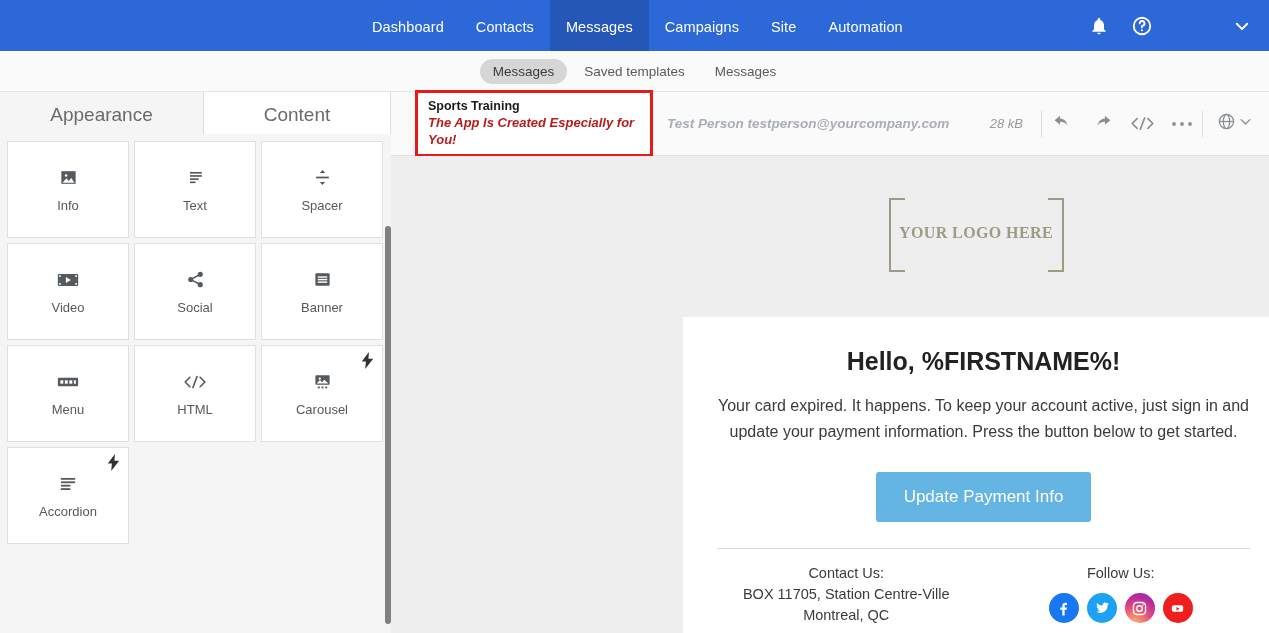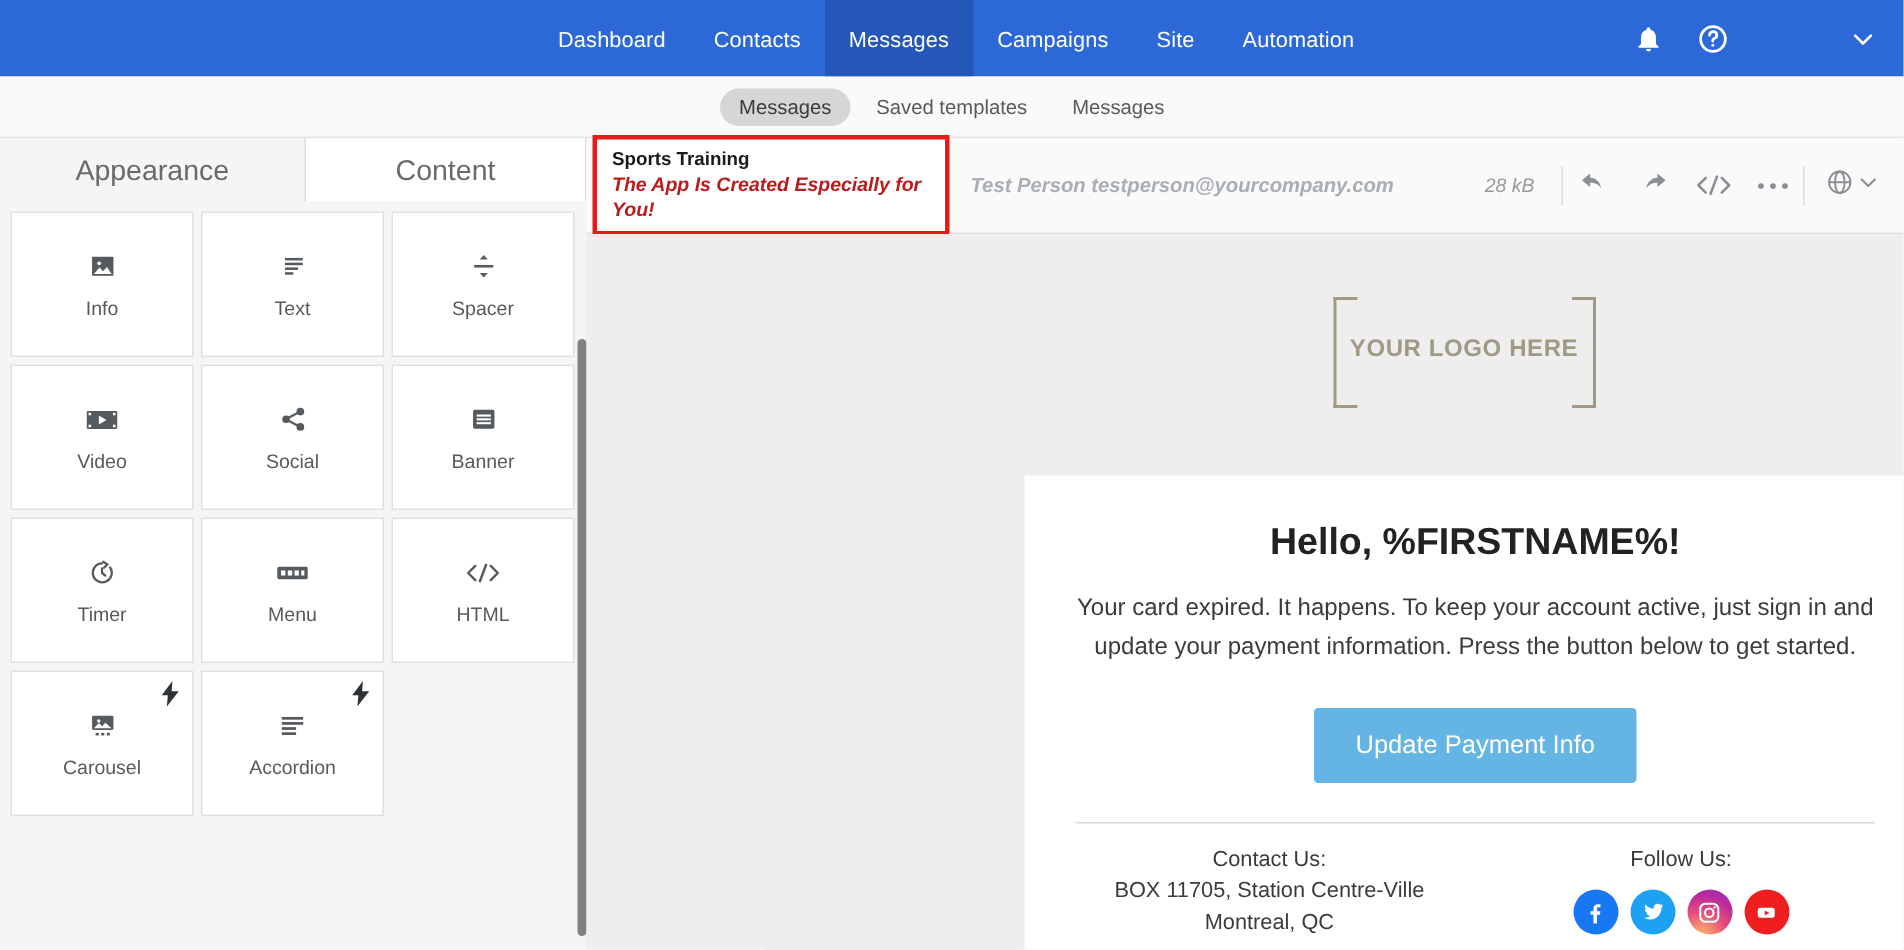--- a/index.html
+++ b/index.html
@@ -103,21 +103,21 @@
 
   
   .etoolbar {
     position: absolute; top: 92px; left: 391px;
     width: 878px; height: 64px;
     background: #fafafa;
     border-bottom: 1px solid #e0e0e0;
     display: flex; align-items: center;
   }
   .subject-box {
-    margin-left: 4px;
+    margin-left: 24px;
     border: 3px solid #e81919;
     background: #ffffff;
     padding: 5px 10px 6px 10px;
     width: 238px;
     cursor: pointer;
   }
   .subject-line1 { font-size: 12.5px; font-weight: bold; color: #1a1a1a; line-height: 16px; }
   .subject-line2 { font-size: 13px; font-weight: bold; font-style: italic; color: #b91c1c; line-height: 17px; }
   .recipient {
     margin-left: 14px;
@@ -139,21 +139,21 @@
     position: absolute; top: 156px; left: 391px;
     width: 878px; height: 477px;
     background: #eeeeee;
     overflow: hidden;
   }
   .logo-area {
     position: absolute; top: 0; left: 292px;
     width: 586px; height: 153px;
     display: flex; align-items: center; justify-content: center;
   }
-  .logo-brackets { position: relative; width: 175px; height: 70px; display: flex; align-items: center; justify-content: center; }
+  .logo-brackets { position: relative; width: 175px; height: 70px; display: flex; align-items: center; justify-content: center; font-family: Liberation Serif, serif; }
   .logo-brackets::before, .logo-brackets::after {
     content: ""; position: absolute; top: 0; width: 14px; height: 70px;
     border-top: 2px solid #a09a84; border-bottom: 2px solid #a09a84;
   }
   .logo-brackets::before { left: 0; border-left: 2px solid #a09a84; }
   .logo-brackets::after { right: 0; border-right: 2px solid #a09a84; }
   .logo-text { font-size: 16px; font-weight: bold; color: #a09a84; letter-spacing: .4px; }
 
   .email-body {
     position: absolute; top: 161px; left: 292px;
@@ -335,30 +335,20 @@
         <svg width="19" height="19" viewBox="0 0 24 24" fill="currentColor">
             <rect x="3" y="4" width="18" height="16" rx="1.4"></rect>
             <rect x="6" y="8" width="12" height="1.8" fill="#fff"></rect>
             <rect x="6" y="11.2" width="12" height="1.8" fill="#fff"></rect>
             <rect x="6" y="14.4" width="12" height="1.8" fill="#fff"></rect>
           </svg>
       </span>
       <span class="block-label">Banner</span>
     </div>
 
-    <div class="block-tile">
-      <span class="block-icon">
-        <svg width="20" height="20" viewBox="0 0 24 24" fill="none" stroke="currentColor" stroke-width="1.8" stroke-linecap="round">
-            <path d="M18.5 7.6A7.6 7.6 0 1 1 12 4.3"></path>
-            <path d="M13 3l3.3 2.2L13.6 7.8"></path>
-            <path d="M12 8.3V12l2.6 2"></path>
-          </svg>
-      </span>
-      <span class="block-label">Timer</span>
-    </div>
 
     <div class="block-tile">
       <span class="block-icon">
         <svg width="22" height="14" viewBox="0 0 26 12" fill="currentColor">
             <rect x="1" y="1" width="24" height="10" rx="1.4"></rect>
             <rect x="4" y="4" width="3.4" height="4" fill="#fff"></rect>
             <rect x="9.3" y="4" width="3.4" height="4" fill="#fff"></rect>
             <rect x="14.6" y="4" width="3.4" height="4" fill="#fff"></rect>
             <rect x="19.9" y="4" width="2.4" height="4" fill="#fff"></rect>
           </svg>

